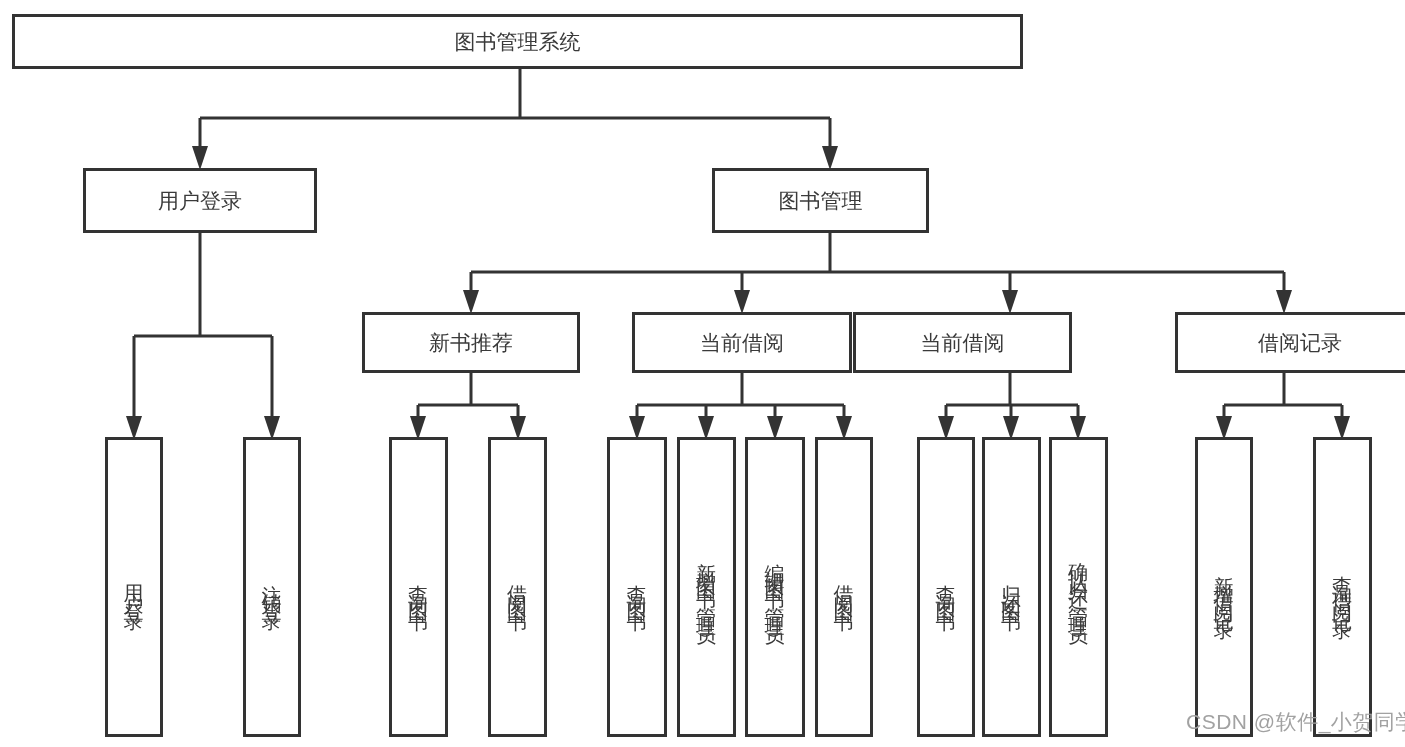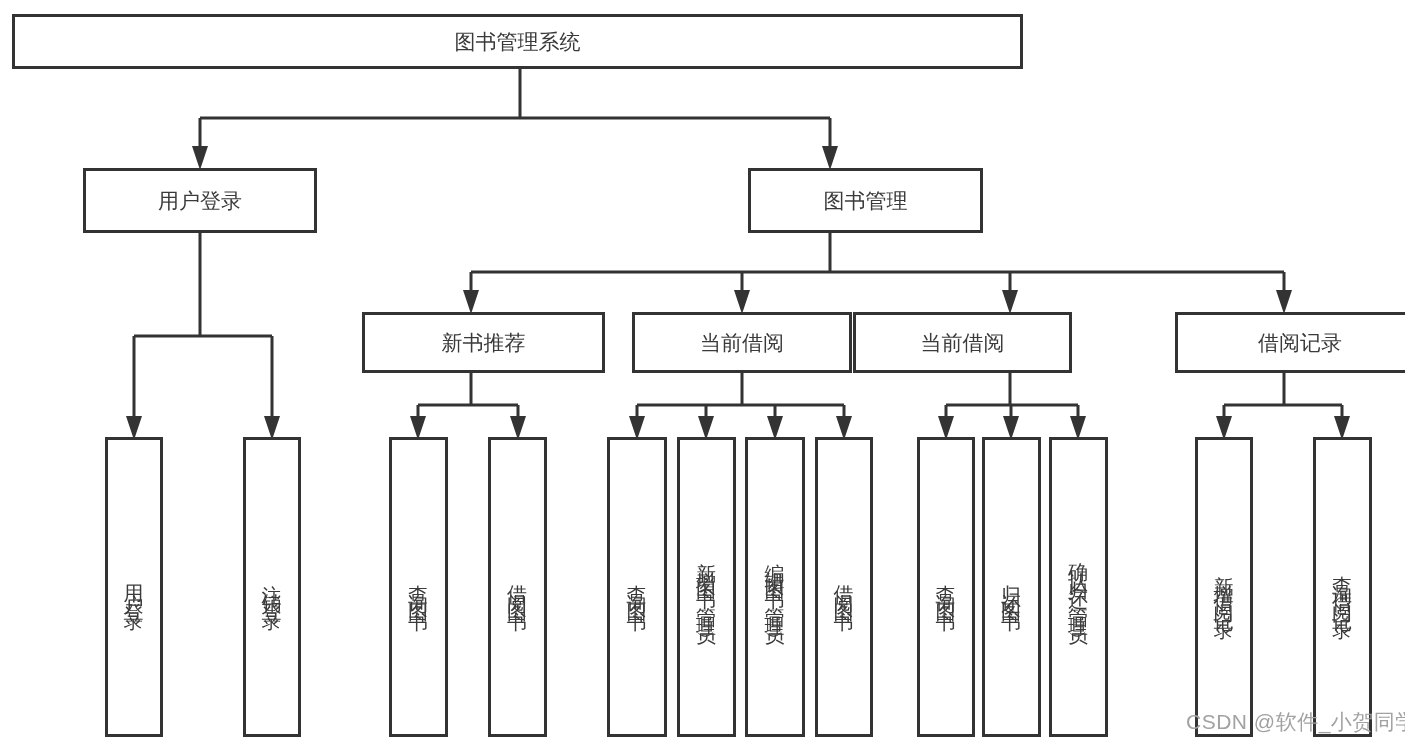--- a/index.html
+++ b/index.html
@@ -106,23 +106,23 @@
     <g>
       <path class="cline" d="M1284 373 V405 M1224 405 H1342 M1224 405 V420 M1342 405 V420"></path>
       <polygon class="ahead" points="1224,440 1216,416 1232,416"></polygon>
       <polygon class="ahead" points="1342,440 1334,416 1350,416"></polygon>
     </g>
   </svg>
 
   <div class="box" style="left:12px;top:14px;width:1011px;height:55px">图书管理系统</div>
 
   <div class="box l1" style="left:83px;width:234px">用户登录</div>
-  <div class="box l1" style="left:748px;width:235px">图书管理</div>
+  <div class="box l1" style="left:712px;width:217px">图书管理</div>
 
-  <div class="box l2" style="left:362px;width:243px">新书推荐</div>
+  <div class="box l2" style="left:362px;width:218px">新书推荐</div>
   <div class="box l2" style="left:632px;width:220px">当前借阅</div>
   <div class="box l2" style="left:853px;width:219px">当前借阅</div>
   <div class="box l2" style="left:1175px;width:250px">借阅记录</div>
 
   <div class="box leaf" style="left:105px;width:58px">
     <span class="vtext">用户登录</span>
   </div>
   <div class="box leaf" style="left:243px;width:58px">
     <span class="vtext">注销登录</span>
   </div>

